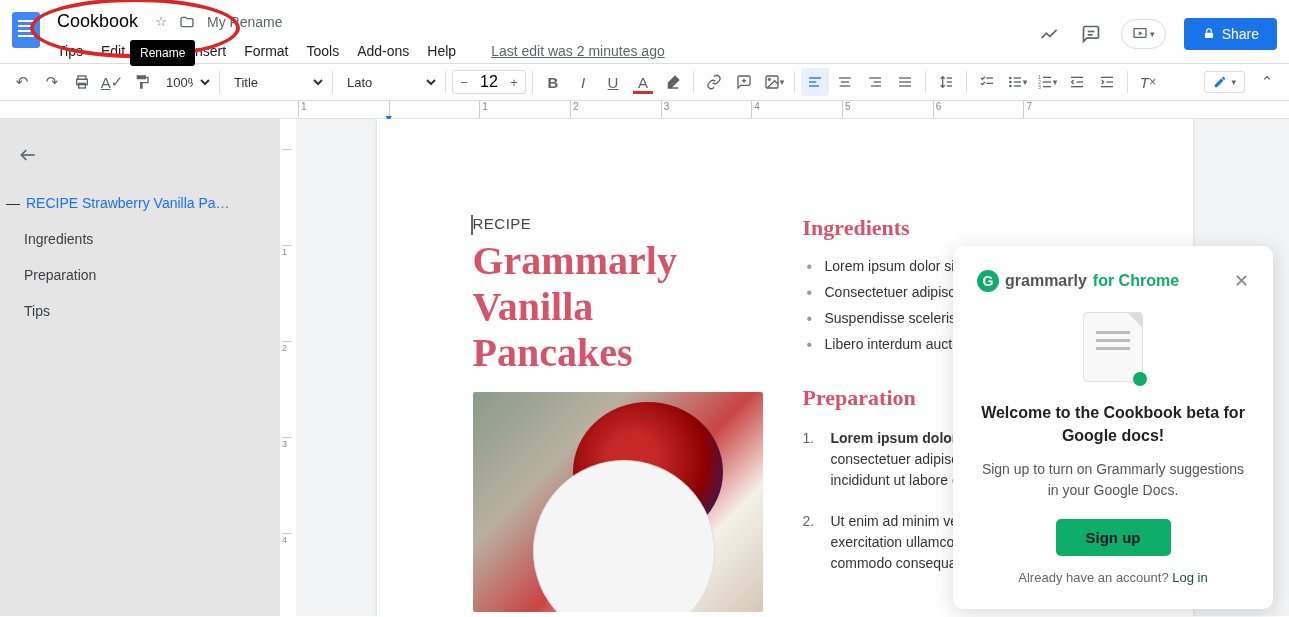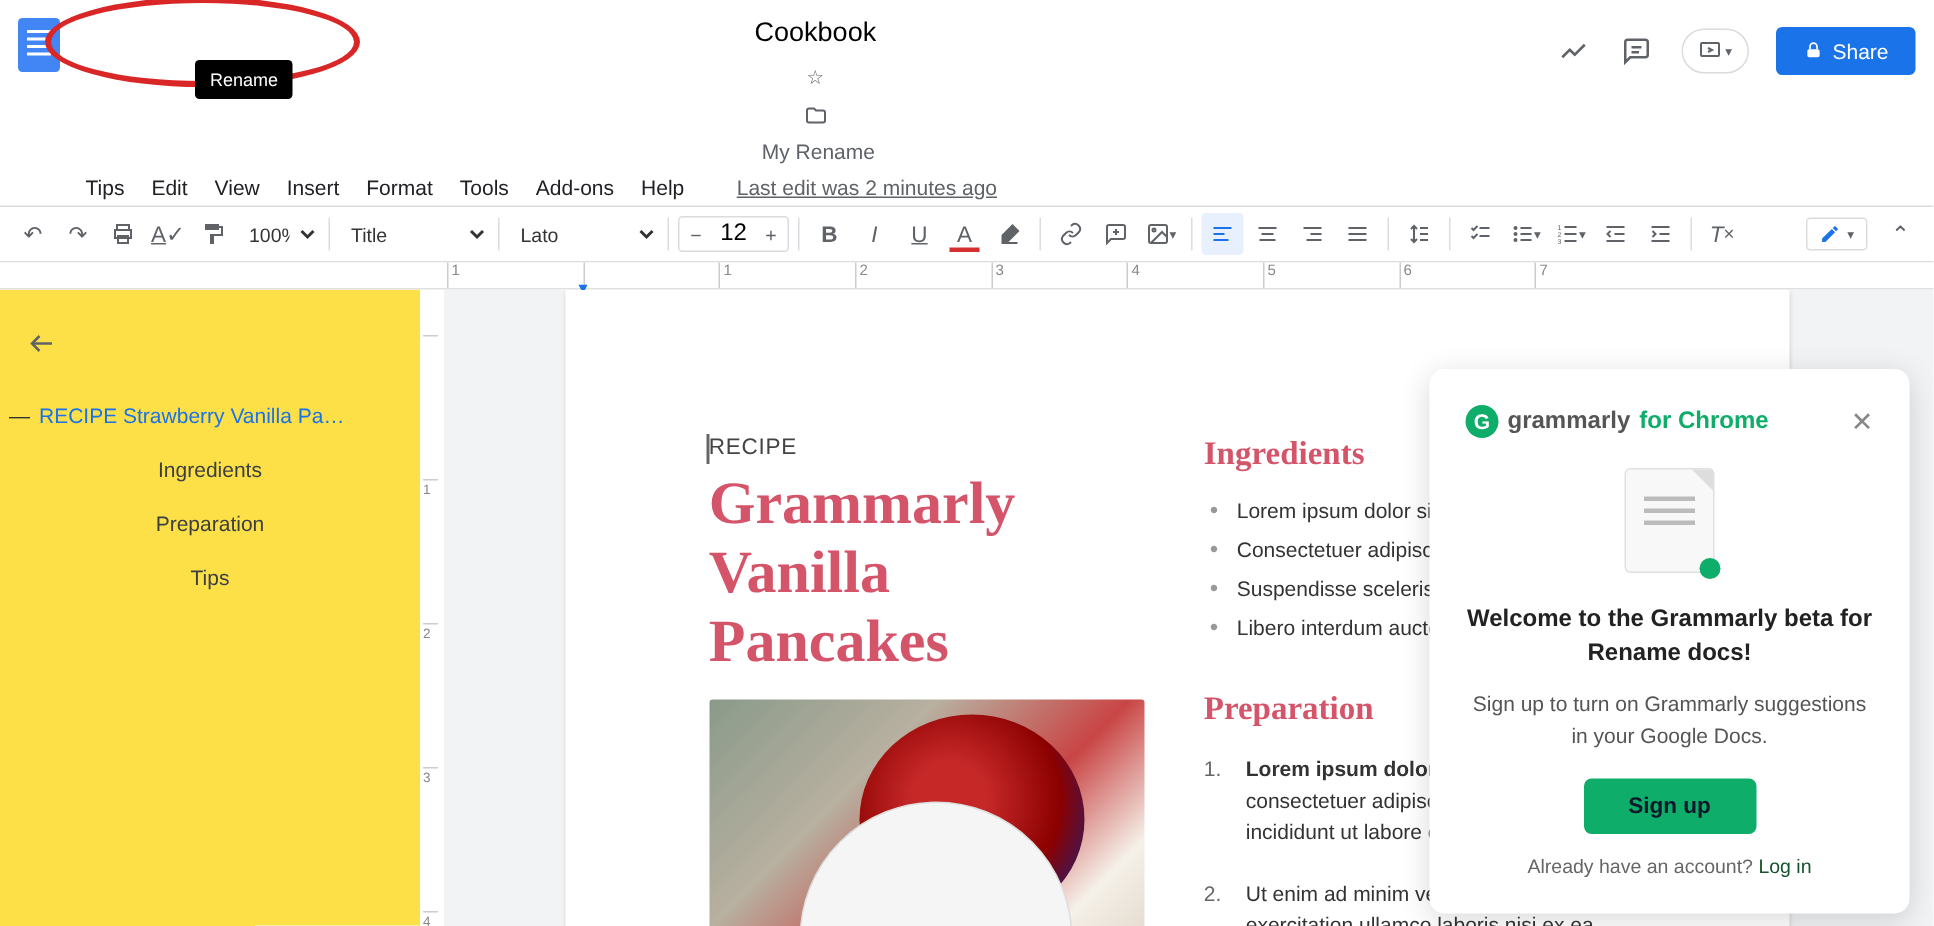--- a/index.html
+++ b/index.html
@@ -3,21 +3,21 @@
 <meta charset="utf-8">
 <style>
   * { box-sizing: border-box; margin: 0; padding: 0; }
   body { font-family: Arial, Helvetica, sans-serif; font-size: 13px; color: #333; background: #fff; width: 1289px; height: 617px; overflow: hidden; position: relative; }
   
   
   .header { display: flex; align-items: flex-start; padding: 8px 12px 0 12px; position: relative; }
   .docs-logo { width: 28px; height: 36px; background: #4285f4; border-radius: 3px; position: relative; margin-right: 10px; margin-top: 4px; }
   .docs-logo::before { content: ''; position: absolute; top: 8px; left: 6px; right: 6px; height: 2px; background: #fff; box-shadow: 0 5px 0 #fff, 0 10px 0 #fff, 0 15px 0 #fff; }
   .title-area { flex: 1; }
-  .title-row { display: flex; align-items: center; gap: 6px; position: relative; flex-direction: column; }
+  .title-row { display: flex; align-items: center; gap: 6px; position: relative; }
   .doc-title-input { border: 1px solid transparent; font-size: 18px; color: #000; padding: 2px 6px; border-radius: 3px; width: 95px; font-family: inherit; }
   .red-circle { position: absolute; left: -20px; top: -10px; width: 210px; height: 60px; border: 4px solid #d92626; border-radius: 50%; pointer-events: none; z-index: 10; }
   .tooltip { position: absolute; top: 32px; left: 80px; background: #000; color: #fff; font-size: 12px; padding: 6px 10px; border-radius: 3px; z-index: 11; }
   .icon-btn-sm { width: 20px; height: 20px; display: inline-flex; align-items: center; justify-content: center; color: #5f6368; cursor: pointer; }
   .folder-path { color: #5f6368; font-size: 14px; margin-left: 4px; }
   .menu-bar { display: flex; gap: 4px; margin-top: 4px; align-items: center; }
   .menu-item { padding: 4px 7px; color: #202124; font-size: 14px; cursor: pointer; border-radius: 3px; }
   .last-edit { color: #5f6368; text-decoration: underline; cursor: pointer; margin-left: 24px; font-size: 14px; }
   
   .header-right { display: flex; align-items: center; gap: 18px; margin-top: 10px; }
@@ -44,21 +44,21 @@
   
   .ruler-area { height: 18px; background: #fff; border-bottom: 1px solid #e0e0e0; position: relative; font-size: 10px; color: #888; }
   .ruler { position: absolute; left: 298px; right: 175px; height: 100%; display: flex; }
   .ruler-tick { position: relative; width: 96px; border-left: 1px solid #ccc; padding-left: 2px; }
   .ruler-marker { position: absolute; top: 10px; color: #1a73e8; font-size: 12px; }
   
   
   .main { display: flex; height: calc(100% - 120px); }
   
   
-  .outline { width: 280px; padding: 20px 12px; background: #fde047; text-align: center; }
+  .outline { width: 280px; padding: 20px 12px; background: #e5e5e5; }
   .outline-back { width: 32px; height: 32px; display: flex; align-items: center; justify-content: center; margin-bottom: 16px; cursor: pointer; color: #5f6368; }
   .outline-item { padding: 8px 12px; cursor: pointer; font-size: 14px; color: #3c4043; border-radius: 4px; margin-bottom: 4px; white-space: nowrap; overflow: hidden; text-overflow: ellipsis; }
   .outline-item.h1 { font-weight: 400; color: #1a73e8; display: flex; align-items: center; gap: 6px; margin-left: -18px; }
   .outline-item.h1::before { content: '—'; color: #333; }
   .outline-item.h2 { padding-left: 12px; }
   
   
   .canvas { flex: 1; background: #f1f3f4; overflow: auto; padding: 0 16px 16px 16px; position: relative; }
   .vruler { position: absolute; left: 0; top: 0; width: 16px; height: 100%; background: #fff; font-size: 9px; color: #888; }
   .vruler-tick { position: absolute; left: 2px; border-top: 1px solid #ccc; width: 10px; padding-top: 1px; }
@@ -398,19 +398,19 @@
     <div class="grammarly-logo">
       <span class="grammarly-logo-circle">G</span>
       <span class="gray">grammarly</span>
       <span>for Chrome</span>
     </div>
     <span class="grammarly-close">✕</span>
   </div>
   <div class="grammarly-illus">
       <div class="grammarly-illus-corner"></div>
     </div>
-  <h3>Welcome to the Grammarly beta for Rename docs!</h3>
+  <h3>Welcome to the Cookbook beta for Google docs!</h3>
   <p>Sign up to turn on Grammarly suggestions in your Google Docs.</p>
   <button class="grammarly-signup">Sign up</button>
   <div class="grammarly-login">
     <span>Already have an account? </span><a>Log in</a>
   </div>
 </div>
 
 </body></html>

